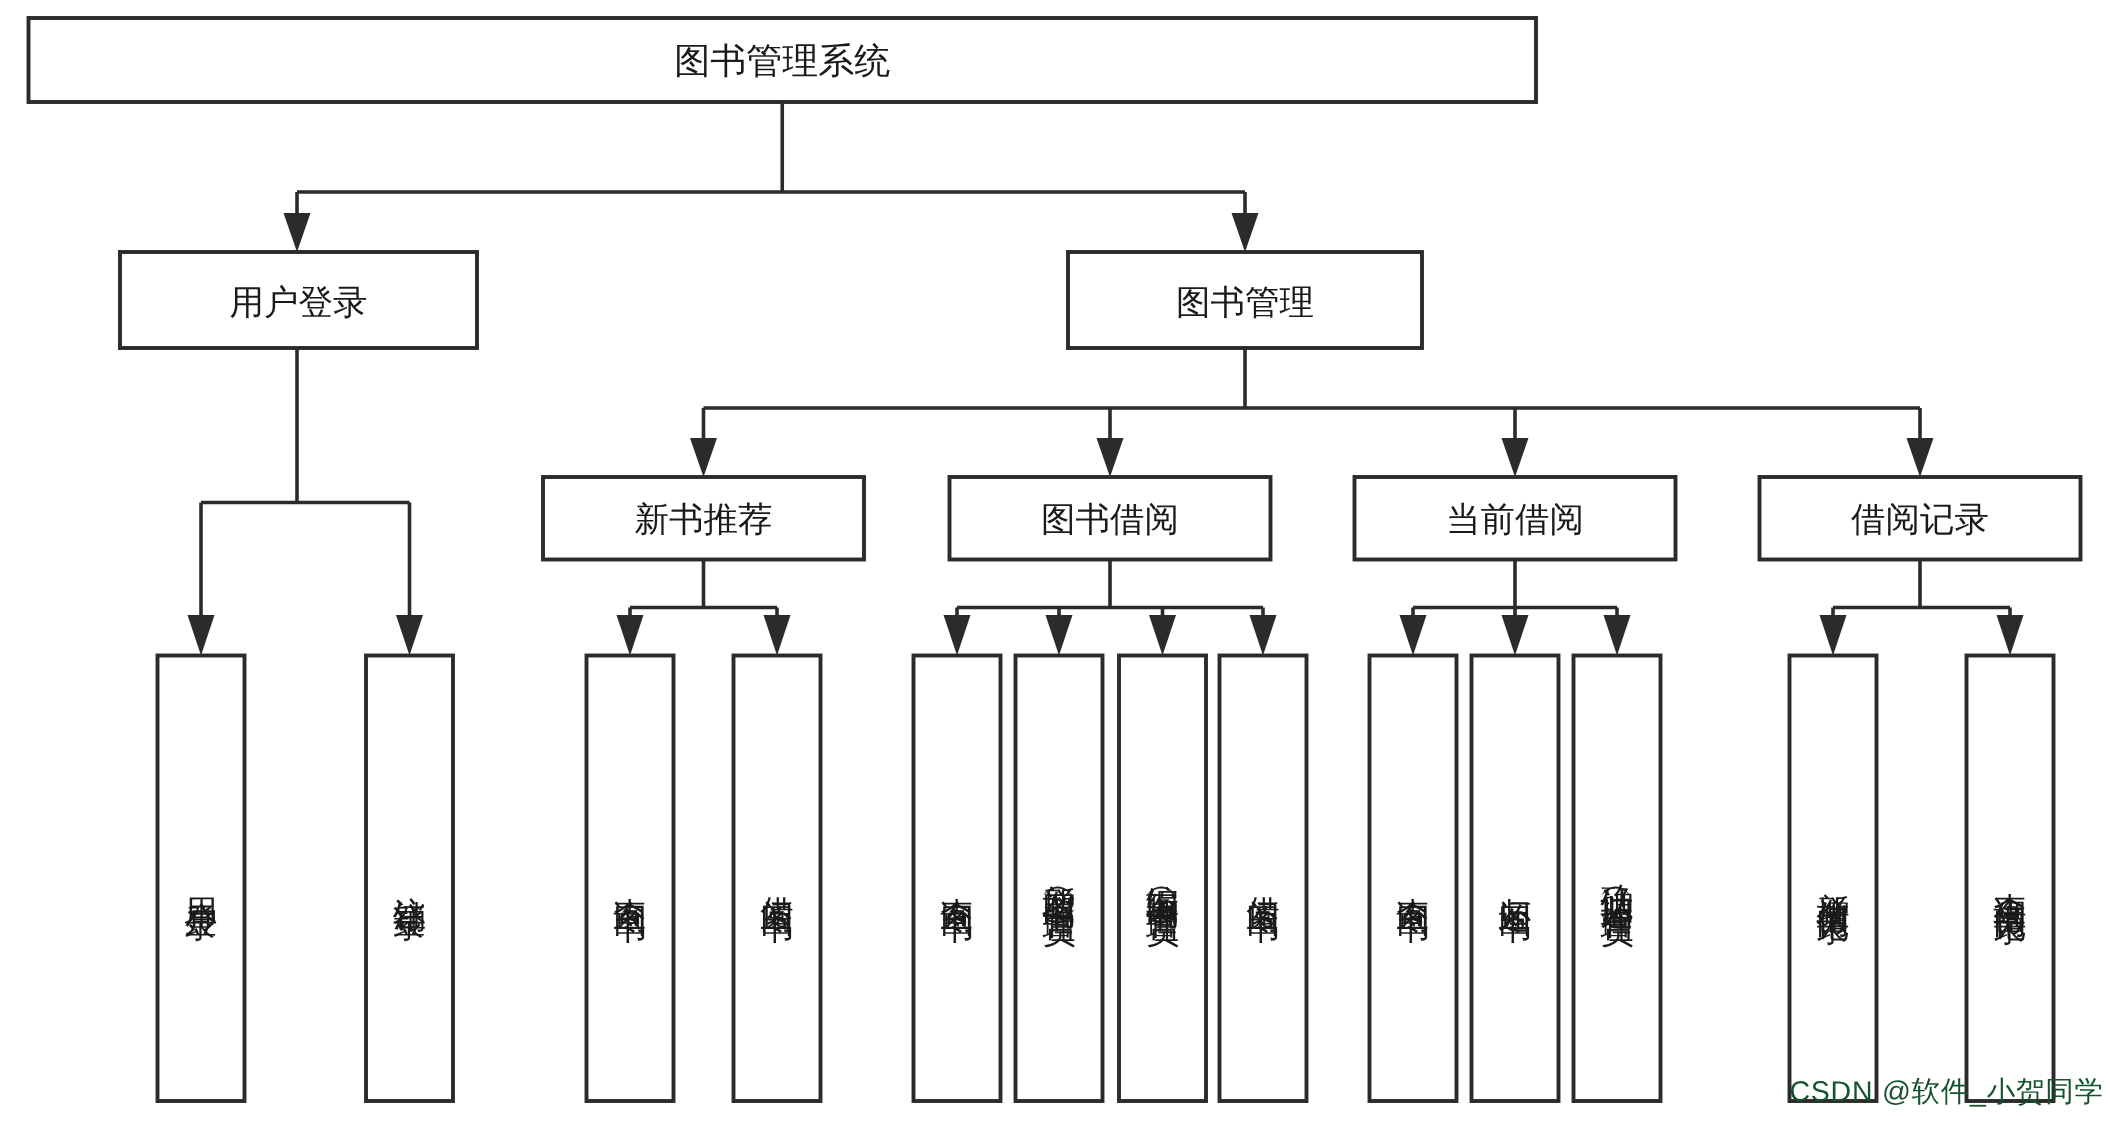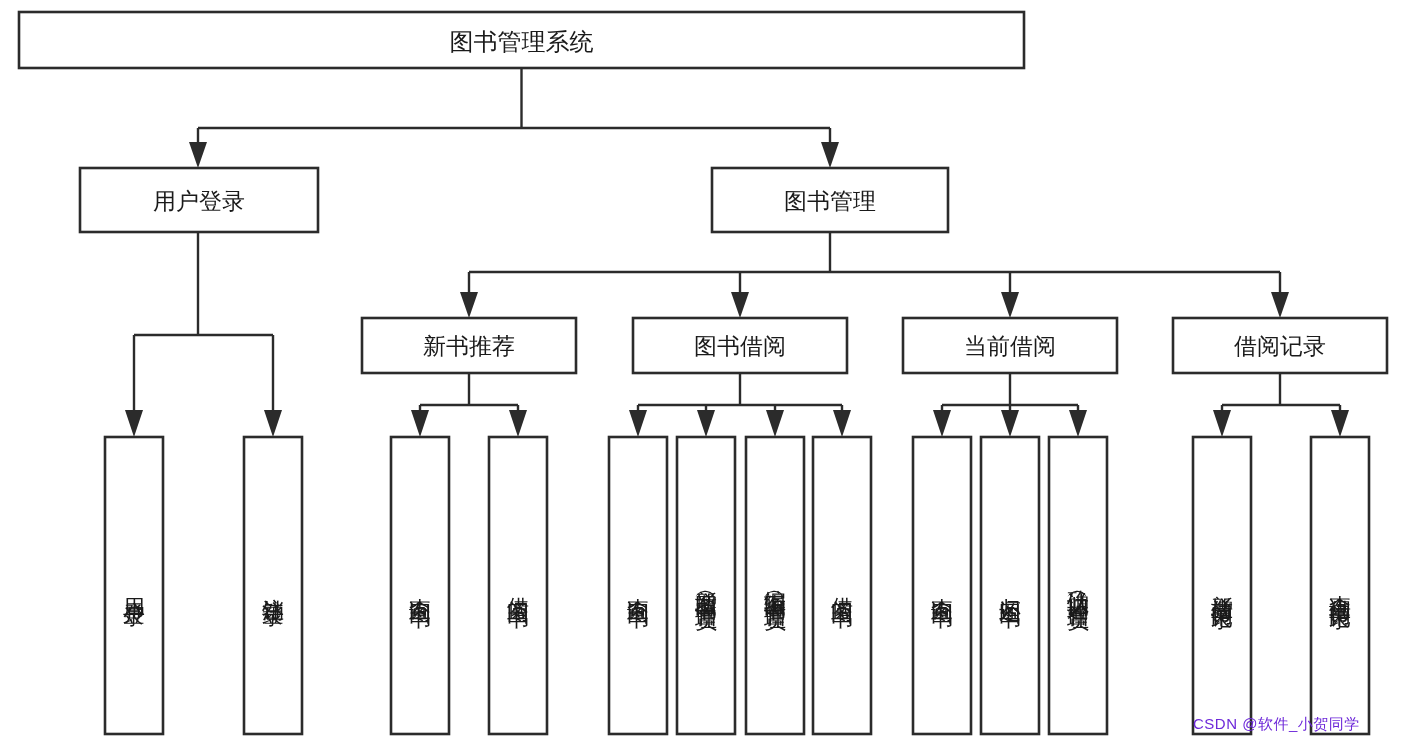--- a/index.html
+++ b/index.html
@@ -71,22 +71,22 @@
     display: flex;
     align-items: center;
     justify-content: center;
     text-align: center;
     white-space: nowrap;
     pointer-events: none;
   }
   .watermark {
     position: absolute;
     font-family: "Liberation Sans", "DejaVu Sans", sans-serif;
-    font-size: 15px;
-    color: #6d28d9;
+    font-size: 19px;
+    color: #14532d;
     white-space: nowrap;
     letter-spacing: 0.5px;
   }
 </style>
 </head>
 <body>
 
 <div id="diagram-root">
 
   <svg id="flowchart" viewBox="0 0 1405 747">

